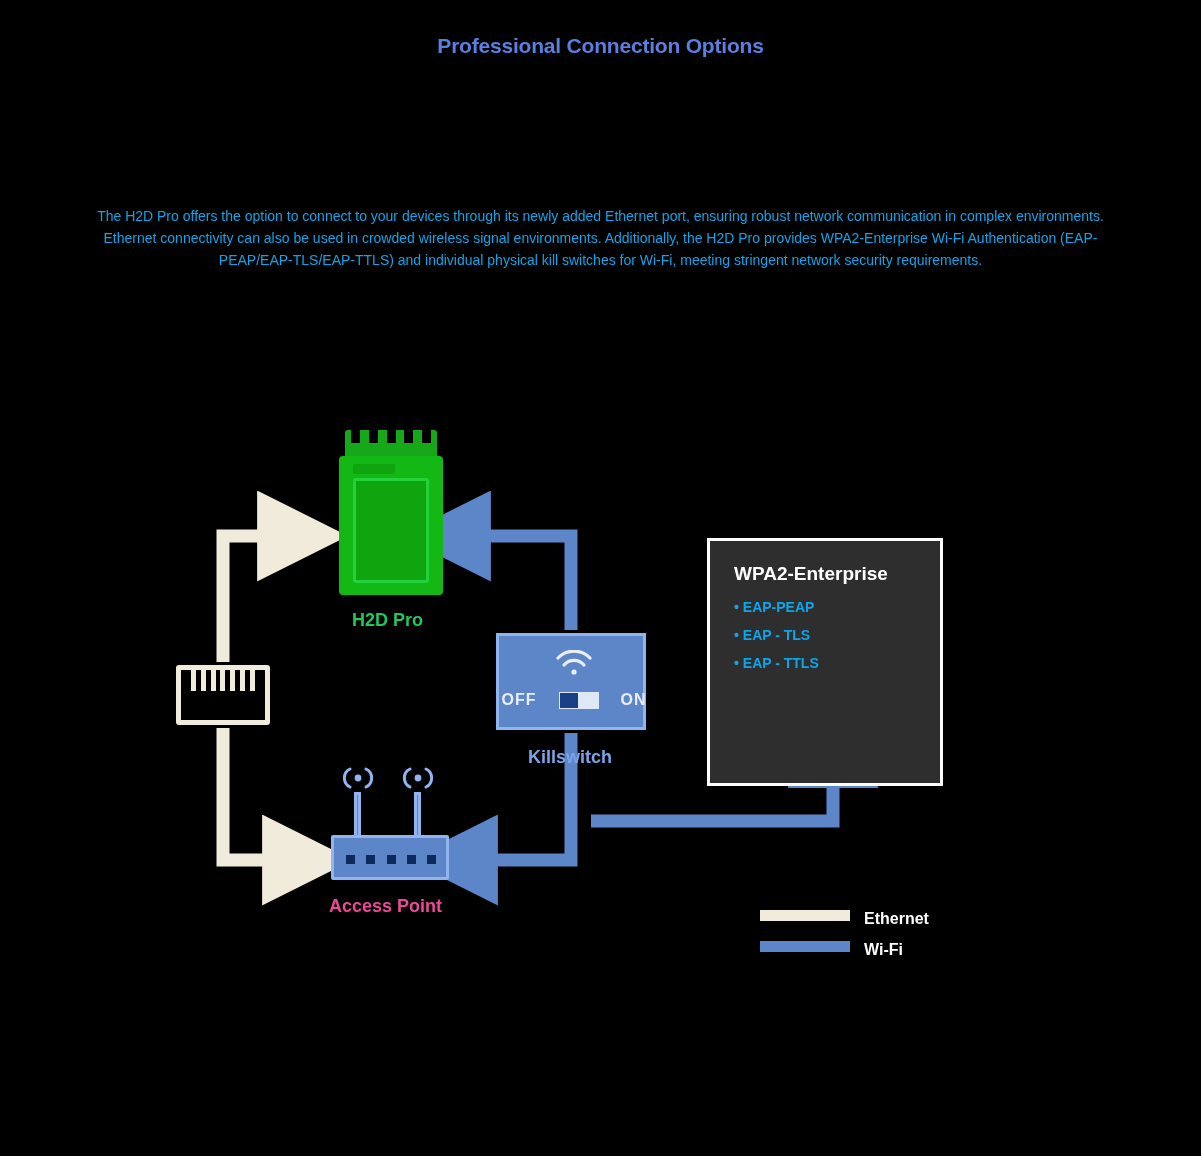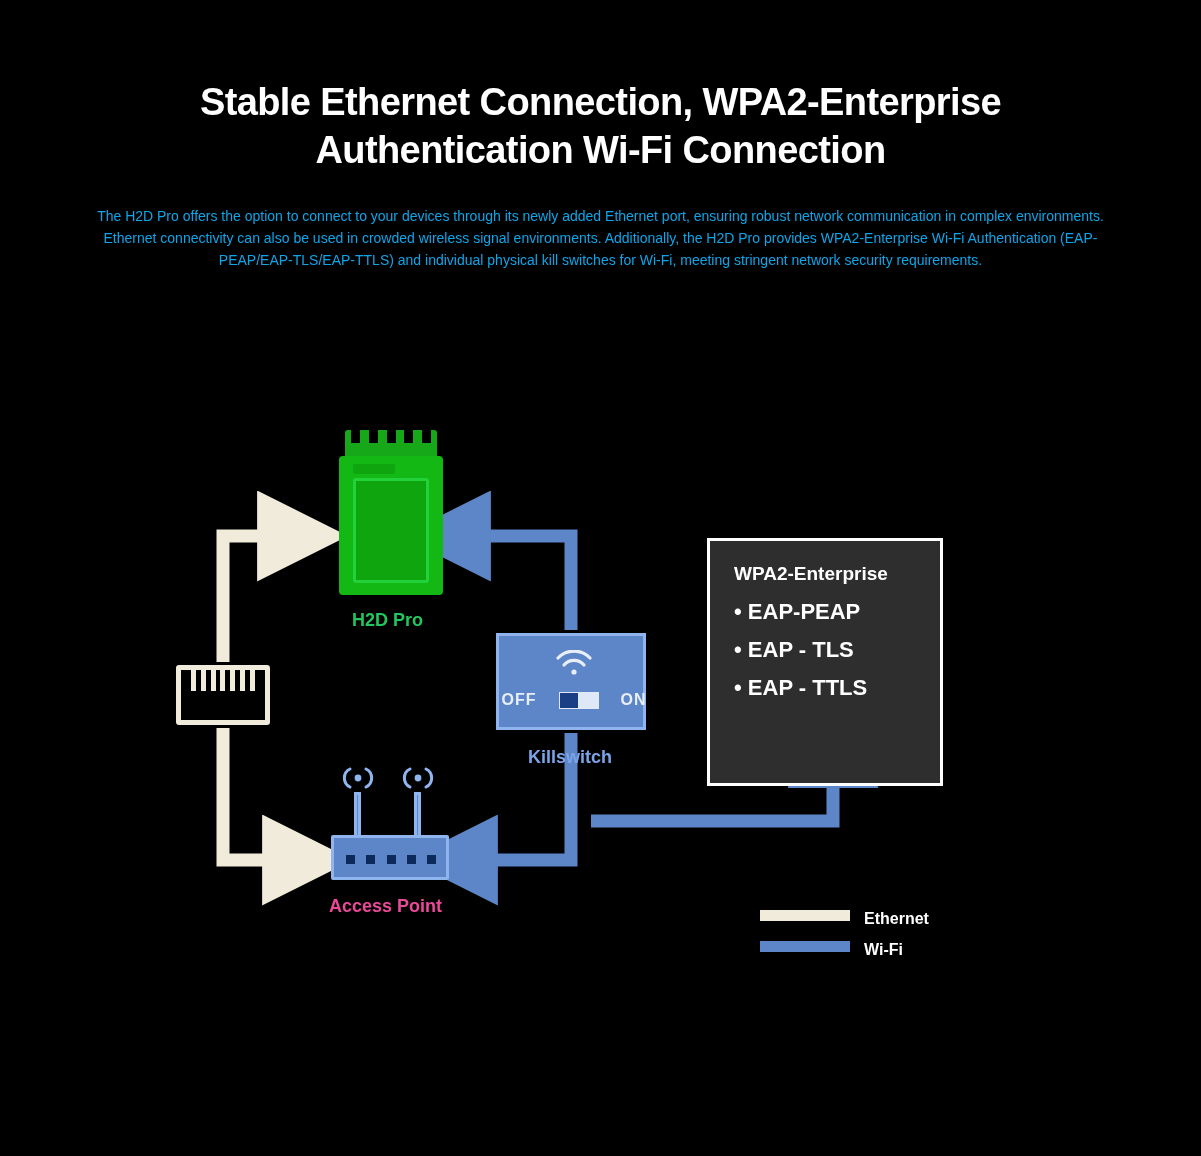--- a/index.html
+++ b/index.html
@@ -262,23 +262,23 @@
     box-sizing: border-box;
     padding: 22px 0 0 24px;
   }
   .wpa .title {
     font-size: 19px;
     font-weight: bold;
     color: #ffffff;
     margin-bottom: 14px;
   }
   .wpa .item {
-    font-size: 22px;
-    font-weight: bold;
-    color: #ffffff;
+    font-size: 14px;
+    font-weight: bold;
+    color: #0ea5e9;
     margin-bottom: 12px;
   }
 
   
   .legend {
     position: absolute;
     left: 760px;
     top: 510px;
     width: 220px;
   }
@@ -307,21 +307,21 @@
     width: 1201px;
     height: 620px;
     overflow: visible;
   }
 </style>
 </head>
 <body>
 
 <div class="page">
 
-  <div class="headline">Stable Ethernet Connection, WPA2-Enterprise Authentication Wi-Fi Connection</div>
+  <div class="eyebrow">Professional Connection Options</div>
   <div class="body-copy">The H2D Pro offers the option to connect to your devices through its newly added Ethernet port, ensuring robust network communication in complex environments. Ethernet connectivity can also be used in crowded wireless signal environments. Additionally, the H2D Pro provides WPA2-Enterprise Wi-Fi Authentication (EAP-PEAP/EAP-TLS/EAP-TTLS) and individual physical kill switches for Wi-Fi, meeting stringent network security requirements.</div>
 
   <div class="diagram">
 
     <svg class="lines" viewBox="0 0 1201 620">
       <defs>
         <marker id="arrCream" markerWidth="7" markerHeight="7" refX="3.3" refY="3.5" orient="auto">
           <polygon points="0,0 7,3.5 0,7" fill="#f1ebdc"></polygon>
         </marker>
         <marker id="arrBlue" markerWidth="7" markerHeight="7" refX="3.3" refY="3.5" orient="auto">

